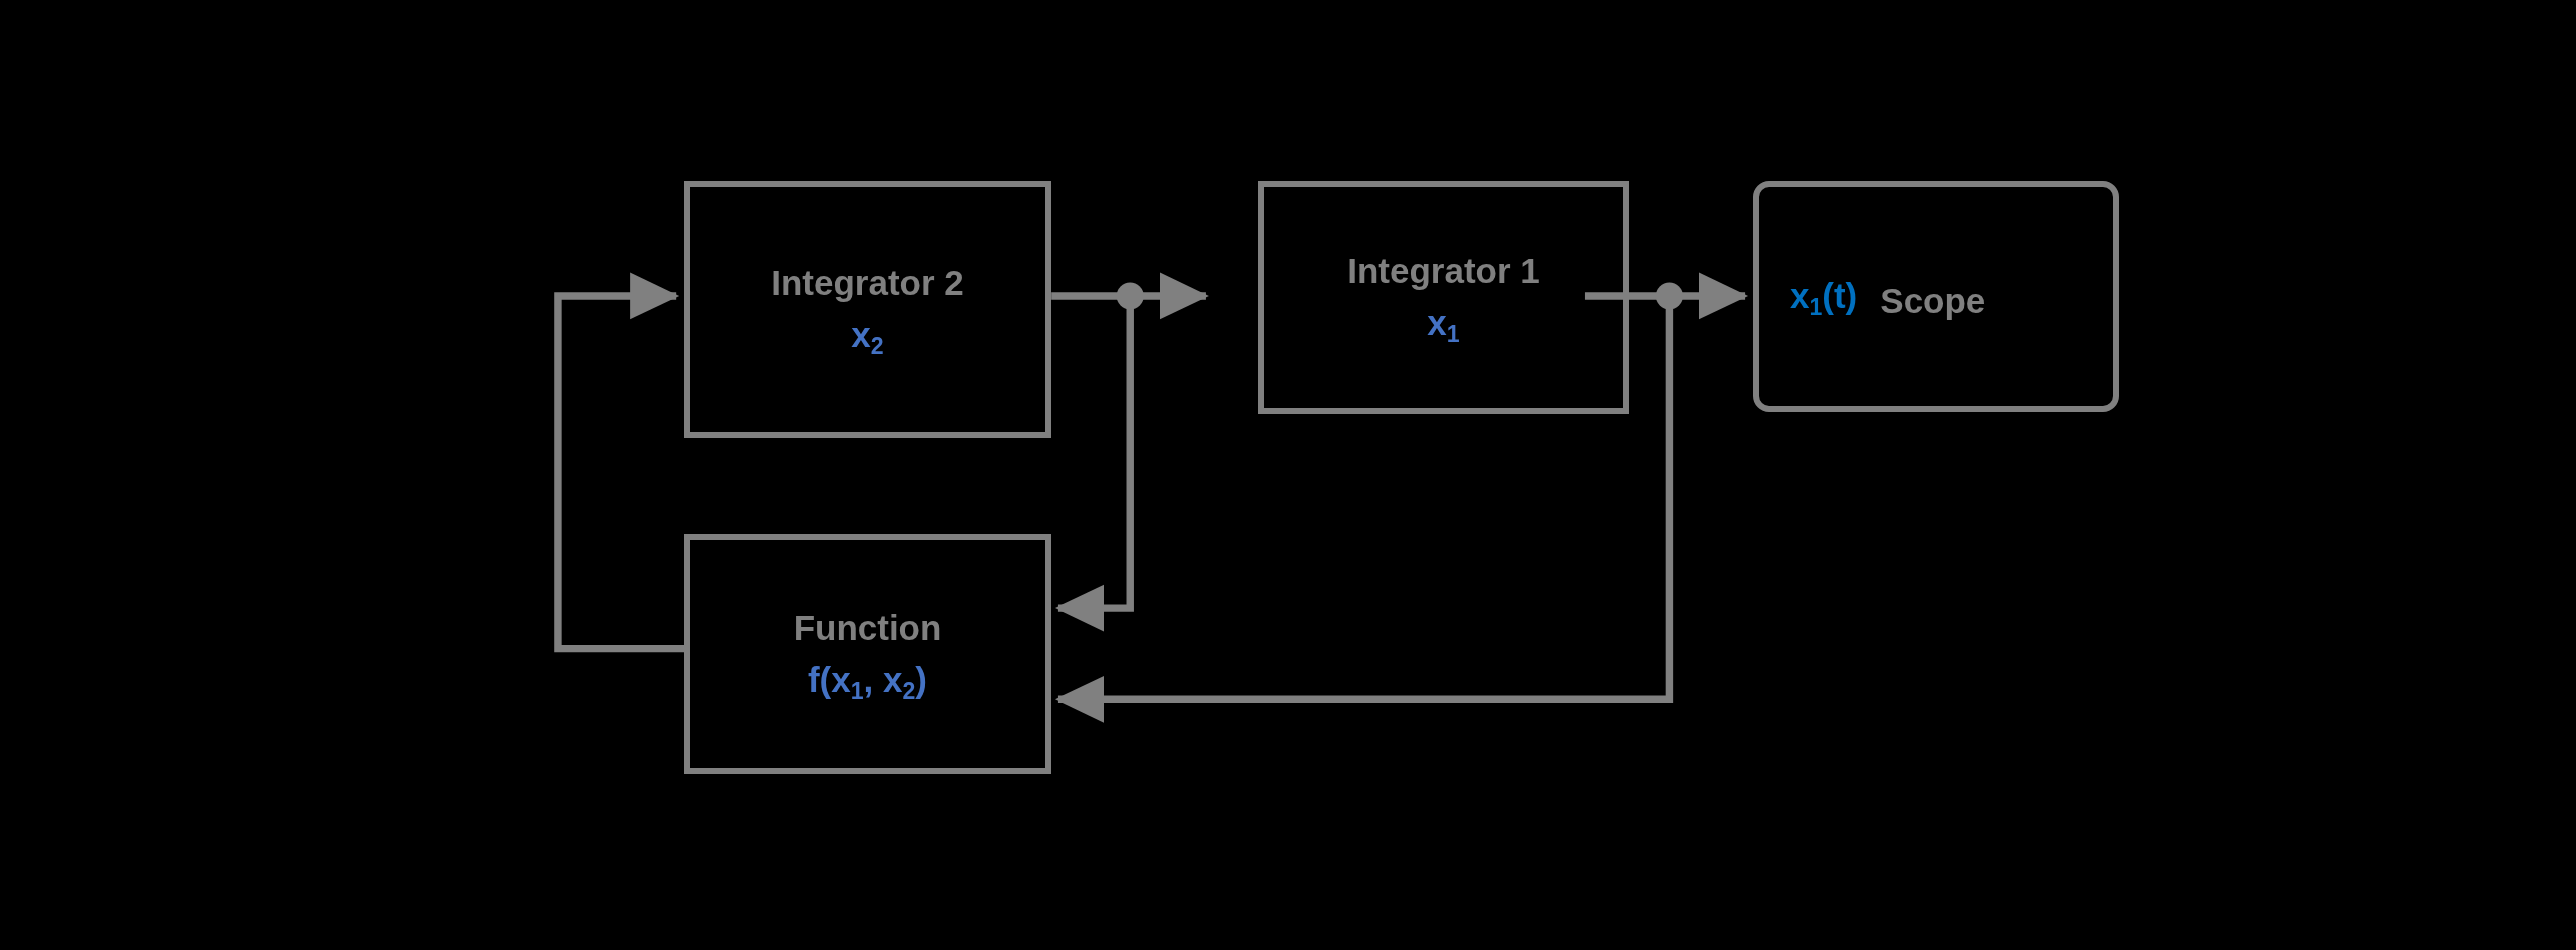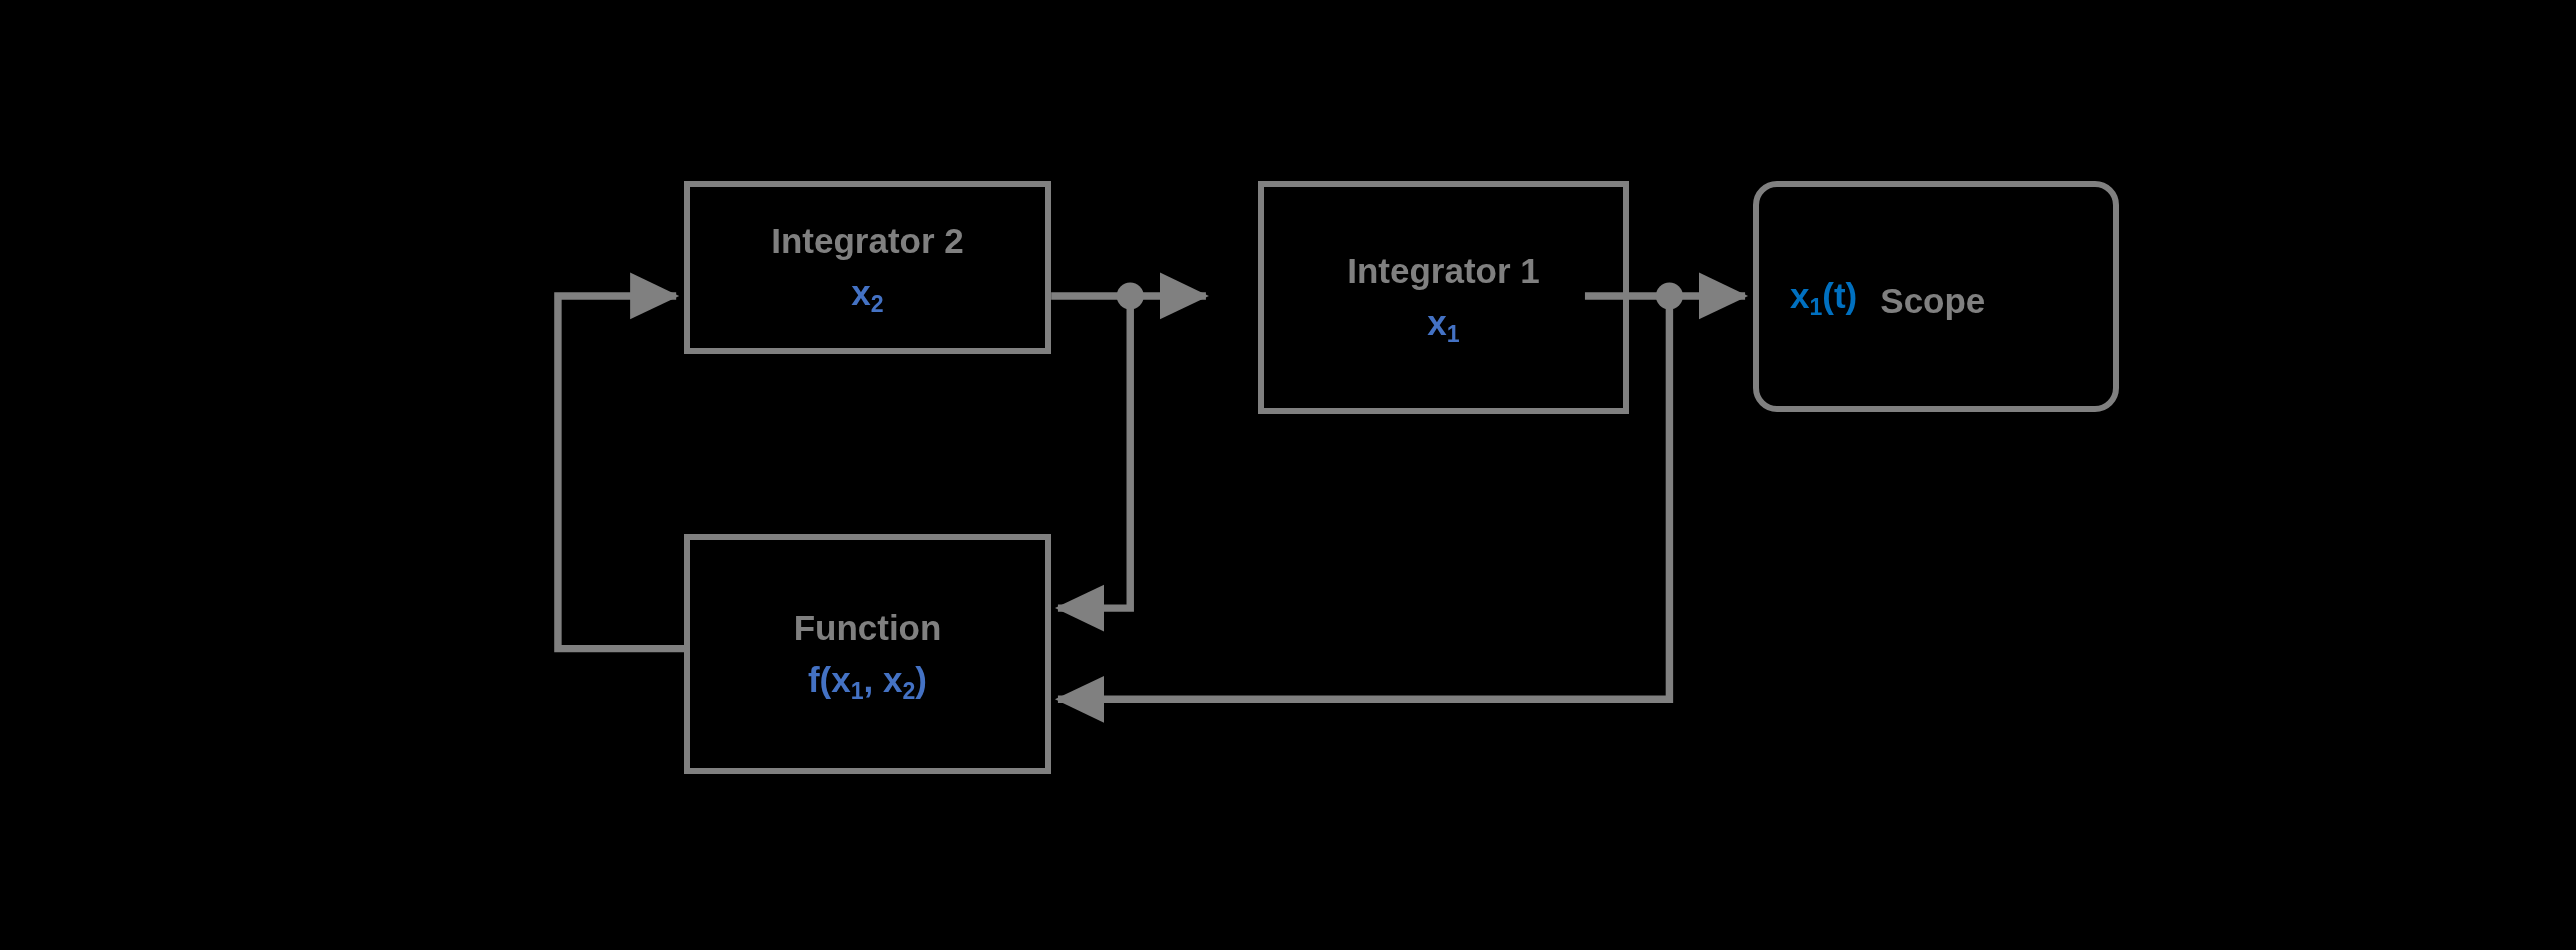--- a/index.html
+++ b/index.html
@@ -31,21 +31,21 @@
     position: absolute;
     box-sizing: border-box;
     border: 6px solid #808080;
     background: transparent;
     display: flex;
     flex-direction: column;
     align-items: center;
     justify-content: center;
   }
   .block.rounded {
-    border-radius: 24px;
+    border-radius: 16px;
     flex-direction: row;
     justify-content: flex-start;
   }
   .title {
     color: #808080;
     font-size: 35px;
     font-weight: bold;
     line-height: 1.05;
     white-space: nowrap;
   }
@@ -59,21 +59,21 @@
   .sub.accent-light { color: #4472C4; text-align: right; }
   .sub.accent-dark  { color: #0070C0; }
   .sub sub, .title sub {
     font-size: 0.66em;
     vertical-align: -0.30em;
     line-height: 0;
   }
   
   #block-integrator-2 {
     left: 684px; top: 181px;
-    width: 367px; height: 173px;
+    width: 367px; height: 257px;
   }
   
   #block-integrator-1 {
     left: 1214px; top: 181px;
     width: 371px; height: 233px; margin-left: 44px;
   }
   
   #block-function {
     left: 684px; top: 534px;
     width: 367px; height: 240px;

